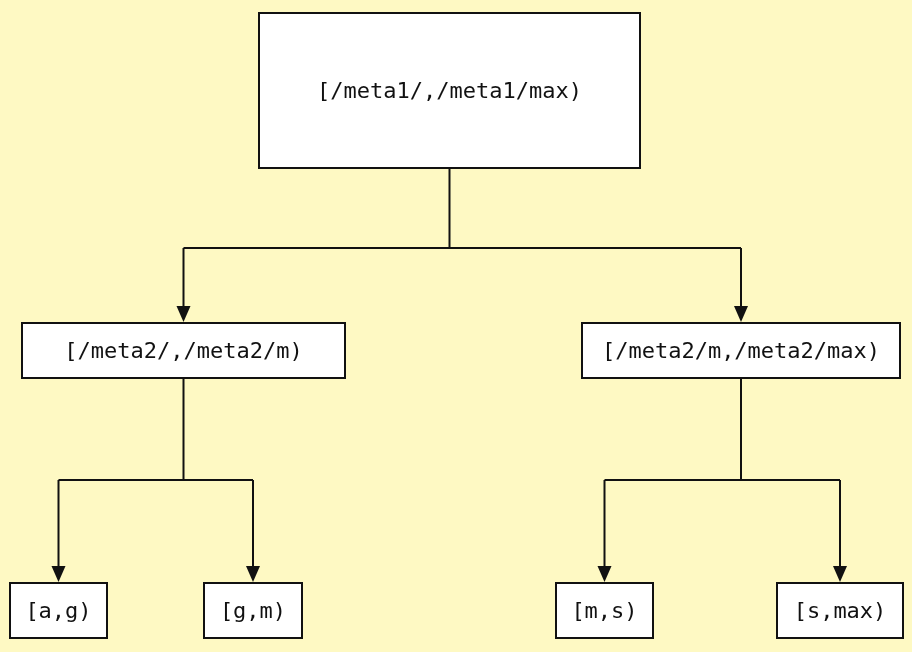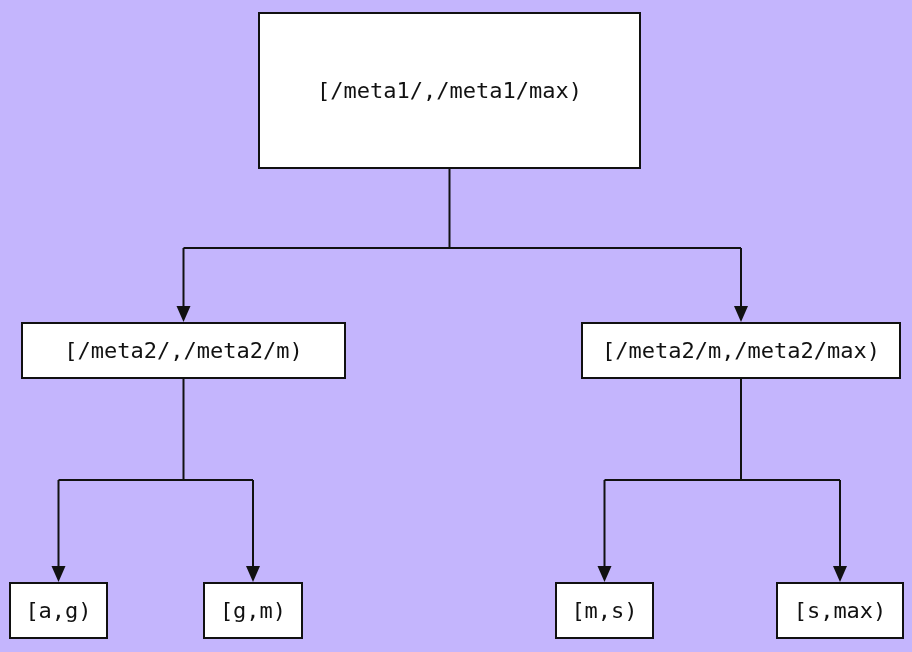--- a/index.html
+++ b/index.html
@@ -4,21 +4,21 @@
 <style>
   html, body {
     margin: 0;
     padding: 0;
     background: #ffffff;
   }
   .stage {
     position: relative;
     width: 912px;
     height: 652px;
-    background: #c4b5fd;
+    background: #fef9c3;
     overflow: hidden;
   }
   svg {
     display: block;
   }
   .node-box {
     fill: #ffffff;
     stroke: #111111;
     stroke-width: 2;
   }

